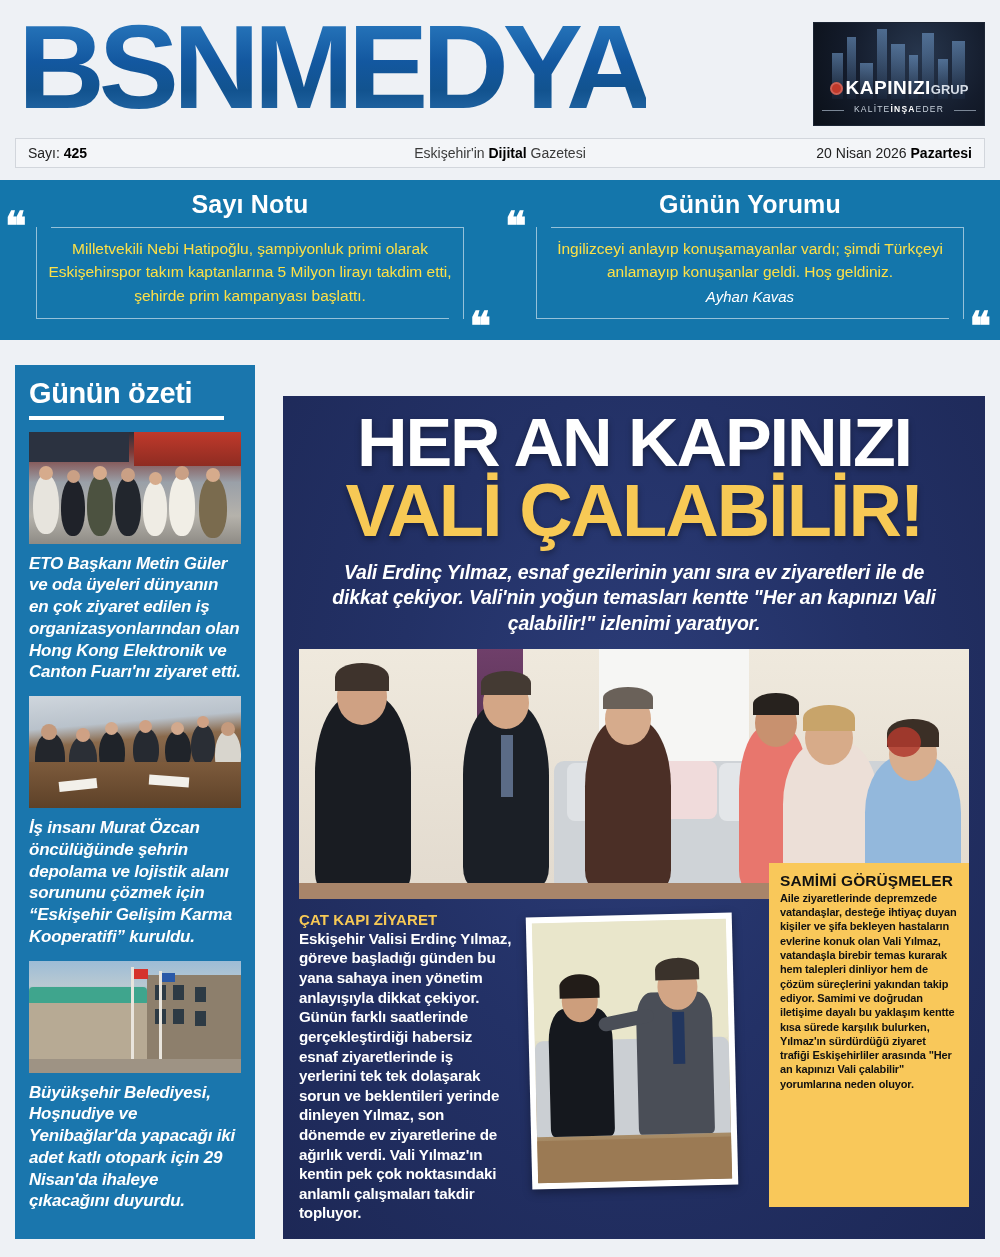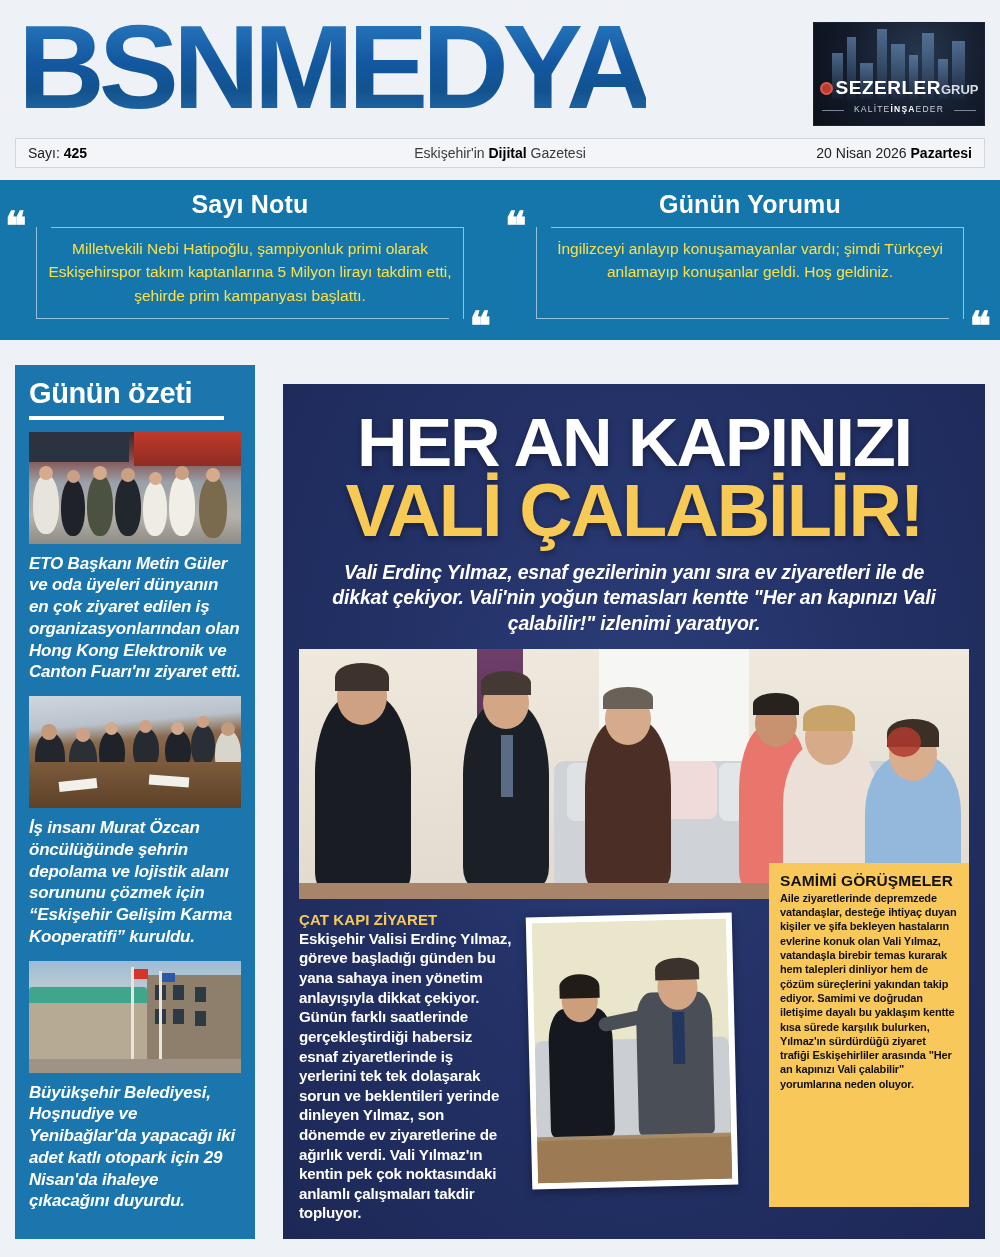--- a/index.html
+++ b/index.html
@@ -143,21 +143,21 @@
   .ph { position:absolute; inset:0; }
   .ph-meeting { background:linear-gradient(175deg,#cfd6dd 0%,#b9c2cb 26%,#8a6a4c 40%,#6d4f36 70%,#5a4029 100%); }
   .ph-fair { background:linear-gradient(180deg,#2a2f3a 0%,#7d3b38 18%,#9aa0a8 45%,#b5b2ab 75%,#8e8b85 100%); }
   .ph-bld { background:linear-gradient(180deg,#9dbcd6 0%,#b9c9d2 22%,#6f9e8f 35%,#a59784 62%,#87796a 100%); }
   .blob { position:absolute; border-radius:50% 50% 44% 44%; }
 
   
   .main {
     flex:1; background:#24316a; position:relative; overflow:hidden;
     background:radial-gradient(ellipse at 50% 40%, #2c3d79 0%, #233166 48%, #1d2856 100%);
-    padding:26px 16px 16px;
+    padding:14px 16px 16px;
     display:flex; flex-direction:column;
   }
   .head1 {
     color:#fff; font-weight:bold; text-align:center;
     font-size:68px; line-height:.96; letter-spacing:-2px;
     white-space:nowrap; transform:scaleX(1.03); transform-origin:center;
     text-shadow:0 3px 6px rgba(0,0,0,.35);
   }
   .head2 {
     color:#f7c955; font-weight:bold; text-align:center;
@@ -226,21 +226,21 @@
         <div class="ad-bld" style="left:46px;width:13px;height:36px;"></div>
         <div class="ad-bld" style="left:63px;width:10px;height:70px;"></div>
         <div class="ad-bld" style="left:77px;width:14px;height:55px;"></div>
         <div class="ad-bld" style="left:95px;width:9px;height:44px;"></div>
         <div class="ad-bld" style="left:108px;width:12px;height:66px;"></div>
         <div class="ad-bld" style="left:124px;width:10px;height:40px;"></div>
         <div class="ad-bld" style="left:138px;width:13px;height:58px;"></div>
       </div>
       <div class="ad-line" style="left:8px;"></div>
       <div class="ad-line" style="right:8px;"></div>
-      <div class="ad-brand"><span class="ad-mark"></span><span>SEZERLER</span><span class="grup">GRUP</span></div>
+      <div class="ad-brand"><span class="ad-mark"></span><span>KAPINIZI</span><span class="grup">GRUP</span></div>
       <div class="ad-sub"><span>KALİTE</span><b>İNŞA</b><span>EDER</span></div>
     </div>
   </div>
 
   <div class="infobar">
     <div class="left"><span>Sayı:</span> <b>425</b></div>
     <div class="center"><span>Eskişehir'in </span><b>Dijital</b><span> Gazetesi</span></div>
     <div class="right"><span>20 Nisan 2026</span> <b>Pazartesi</b></div>
   </div>
 
@@ -254,20 +254,21 @@
         <div class="qtext">Milletvekili Nebi Hatipoğlu, şampiyonluk primi olarak Eskişehirspor takım kaptanlarına 5 Milyon lirayı takdim etti, şehirde prim kampanyası başlattı.</div>
       </div>
     </div>
 
     <div class="qcol right">
       <div class="qtitle">Günün Yorumu</div>
       <div class="qframe">
         <span class="qmark tl">❝</span>
         <span class="qmark br">❝</span>
         <div class="qtext">İngilizceyi anlayıp konuşamayanlar vardı; şimdi Türkçeyi anlamayıp konuşanlar geldi. Hoş geldiniz.</div>
+        <div class="qauthor"><span>Ayhan Kavas</span></div>
       </div>
     </div>
   </div>
 
   <div class="content">
 
     <div class="sidebar">
       <div class="side-title">Günün özeti</div>
       <div class="side-rule"></div>
 

